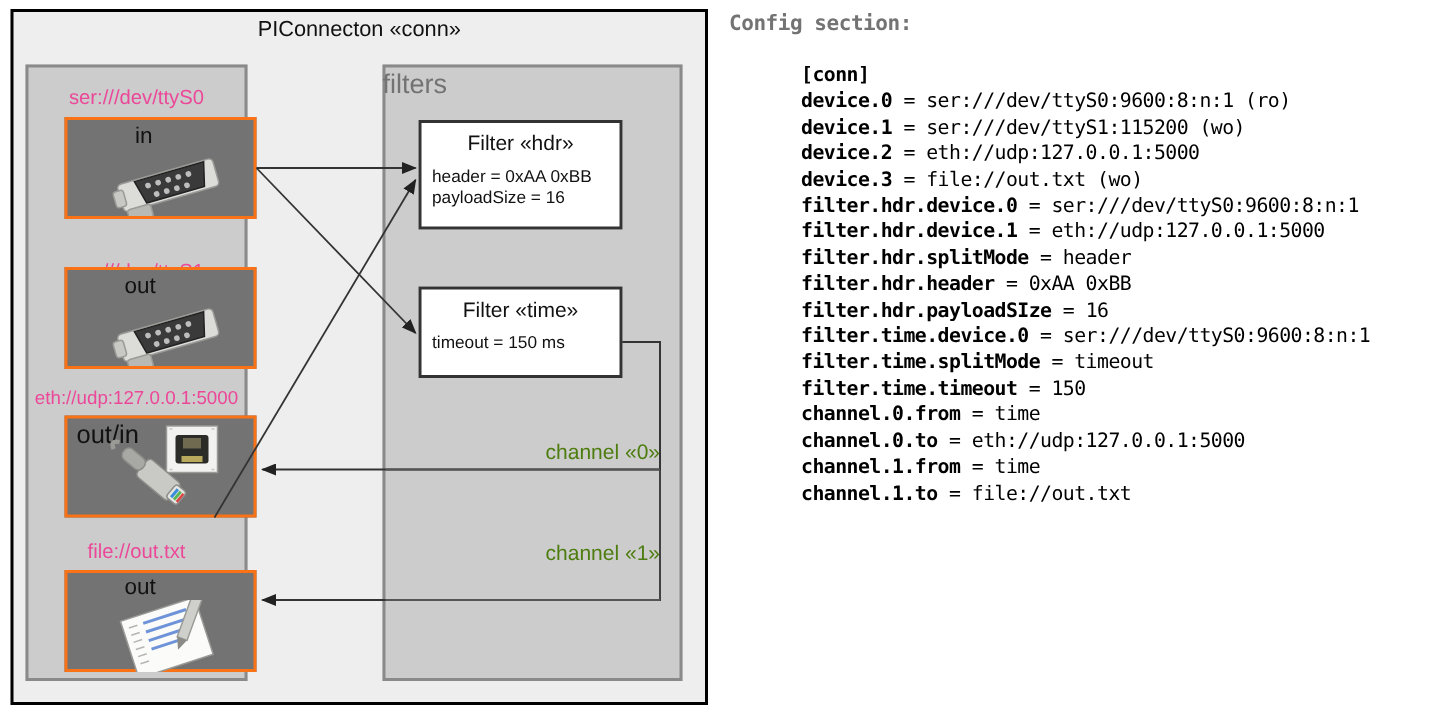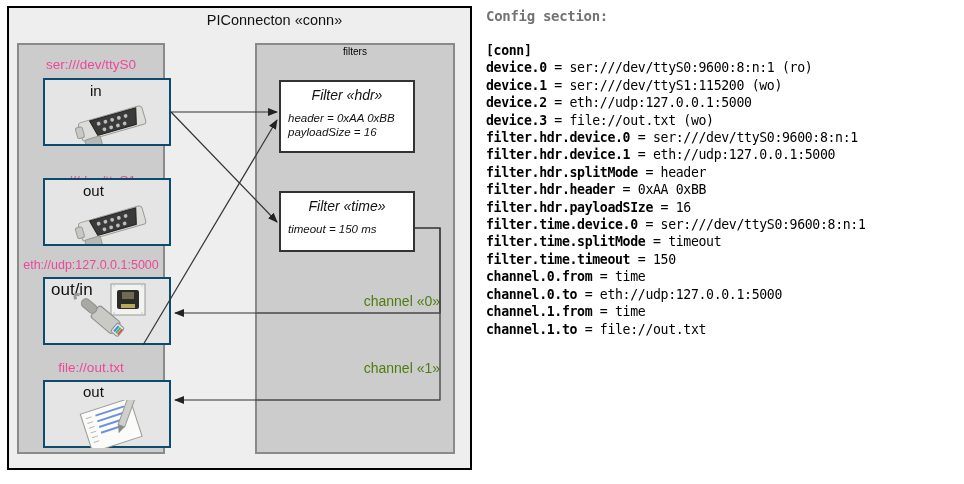--- a/index.html
+++ b/index.html
@@ -1,56 +1,56 @@
 <!DOCTYPE html>
 <html><head>
 <meta charset="utf-8">
 <style>
   html,body{margin:0;padding:0;background:#ffffff;}
   body{width:964px;height:484px;position:relative;overflow:hidden;
        font-family:"Liberation Sans", sans-serif;color:#000;}
 
   
   .abs{position:absolute;}
-  .ctr{text-align:center;padding-left:35px;}
+  .ctr{text-align:center;}
 
   
   #component-frame{
     left:7px;top:6px;width:465px;height:464px;
     background:#eeeeee;border:2px solid #000000;box-sizing:border-box;
   }
   #component-title{
     left:7px;top:12px;width:465px;
     font-size:14.5px;text-align:center;color:#111;
   }
 
   
   .panel{
     background:#cccccc;border:2px solid #8a8a8a;box-sizing:border-box;
   }
   #devices-panel{left:17px;top:43px;width:148px;height:411px;}
   #filters-panel{left:255px;top:43px;width:200px;height:411px;}
   #filters-title{
-    left:255px;top:46px;width:200px;font-size:10px;text-align:center;color:#000000;
+    left:255px;top:46px;width:200px;font-size:18px;text-align:left;color:#737373;
   }
 
   
   .dev-label{font-size:13.5px;color:#ec4899;text-align:center;width:148px;left:17px;}
   .dev-box{
-    background:#e5e5e5;border:2px solid #0c4a6e;box-sizing:border-box;
+    background:#737373;border:2px solid #f97316;box-sizing:border-box;
     left:43px;width:128px;
   }
   .dev-caption{
     position:absolute;font-size:15px;color:#111;
   }
 
   
   .filter-box{
     background:#ffffff;border:2px solid #333333;box-sizing:border-box;
-    left:279px;width:136px;font-style:italic;
+    left:279px;width:136px;
   }
   .filter-title{font-size:14px;text-align:center;color:#111;margin-top:5px;}
   .filter-attrs{font-size:11.5px;color:#111;margin:8px 0 0 7px;line-height:14px;}
 
   
   .channel-label{
     position:absolute;font-size:14px;color:#4d7c0f;text-align:right;
   }
 
   
@@ -59,21 +59,21 @@
   
   #config-section{left:486px;top:8px;width:478px;}
   #config-heading{font-size:14px;font-weight:bold;font-family:"DejaVu Sans Mono",monospace;
                   letter-spacing:-0.3px;color:#737373;}
   #config-lines{
     margin-top:18px;
     font-family:"DejaVu Sans Mono", monospace;
     font-size:13.2px;line-height:17.4px;color:#000;white-space:pre;
     letter-spacing:-0.35px;
   }
-  .cfg-k{font-weight:bold;}
+  .cfg-k{font-weight:bold;margin-left:48px;}
 </style>
 </head>
 <body>
 
 <div class="abs" id="component-frame"></div>
 <div class="abs ctr" id="component-title">PIConnecton «conn»</div>
 
 <div class="abs panel" id="devices-panel"></div>
 <div class="abs panel" id="filters-panel"></div>
 <div class="abs" id="filters-title">filters</div>

